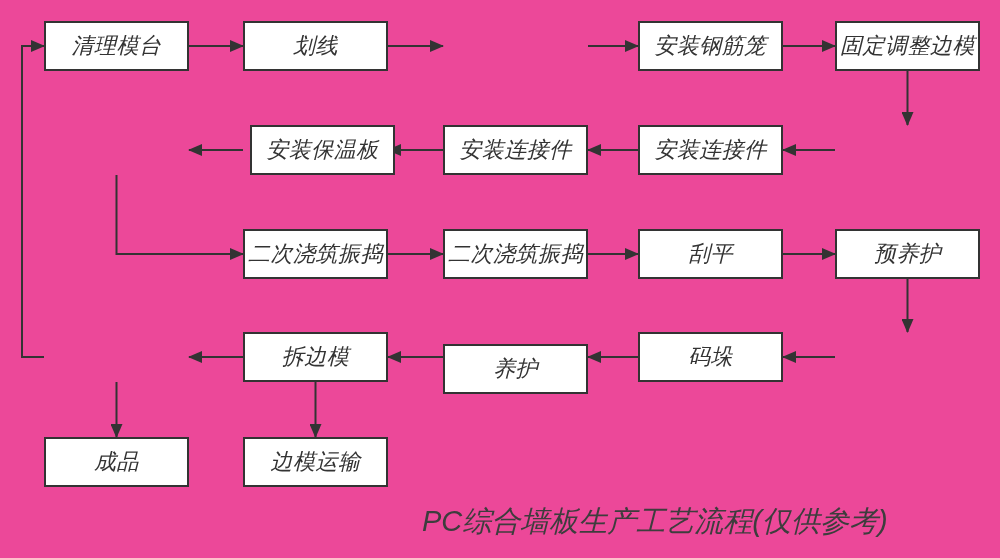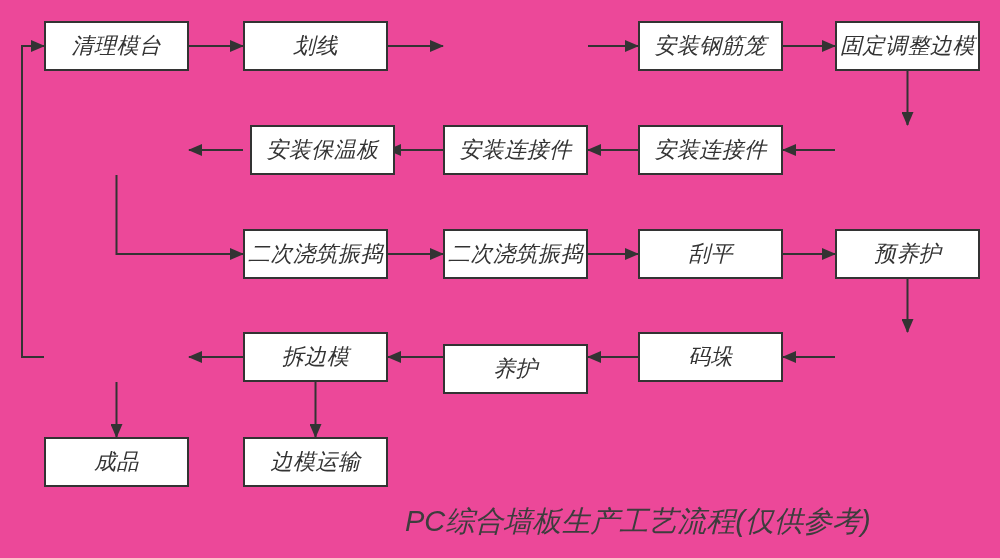--- a/index.html
+++ b/index.html
@@ -3,21 +3,21 @@
 <meta charset="utf-8">
 <style>
   html,body{margin:0;padding:0;background:#ffffff;}
   .canvas{position:relative;width:1000px;height:558px;background:#ec4899;overflow:hidden;
           font-family:"Liberation Sans","DejaVu Sans",sans-serif;font-style:italic;}
   .wires{position:absolute;left:0;top:0;width:1000px;height:558px;}
   .node{position:absolute;width:145px;height:50px;box-sizing:border-box;
         border:2px solid #333333;background:#ffffff;color:#333333;
         display:flex;align-items:center;justify-content:center;
         font-size:22px;letter-spacing:0.5px;white-space:nowrap;}
-  .caption{position:absolute;left:405px;top:502px;font-size:29px;color:#3d3d3d;white-space:nowrap;text-align:center;}
+  .caption{position:absolute;left:422px;top:502px;font-size:29px;color:#3d3d3d;white-space:nowrap;text-align:center;}
 </style>
 </head>
 <body>
 
 <div class="canvas">
 
   <svg class="wires" viewBox="0 0 1000 558" xmlns="http://www.w3.org/2000/svg">
     <defs>
       <marker id="ah" markerUnits="userSpaceOnUse" markerWidth="14" markerHeight="12" viewBox="0 0 14 12" refX="13" refY="6" orient="auto">
         <path d="M0 0 L14 6 L0 12 Z" fill="#333333"></path>

